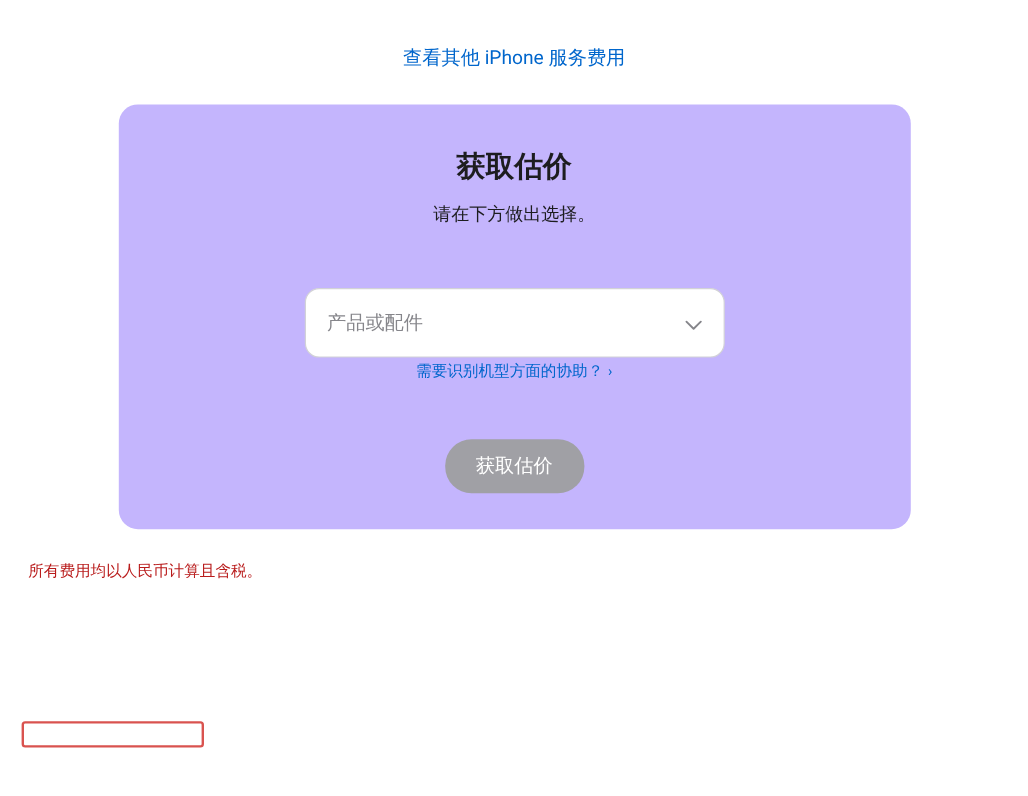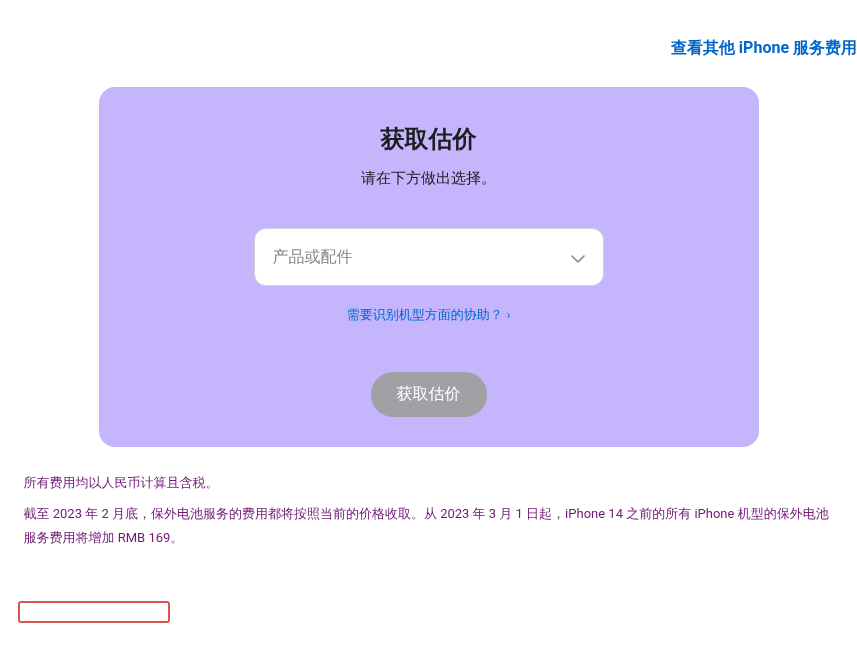--- a/index.html
+++ b/index.html
@@ -8,24 +8,23 @@
       box-sizing: border-box;
     }
     body {
       font-family: -apple-system, BlinkMacSystemFont, "Segoe UI", Roboto, Helvetica, Arial, sans-serif;
       background: #fff;
       width: 857px;
       height: 663px;
       overflow: hidden;
     }
     .top-link {
-      text-align: right;
+      text-align: center;
       padding-top: 38px;
       padding-bottom: 28px;
-      font-weight: bold;
     }
     .top-link a {
       color: #0066cc;
       text-decoration: none;
       font-size: 16px;
     }
     .card {
       width: 660px;
       margin: 0 auto;
       background: #c4b5fd;
@@ -35,21 +34,21 @@
     }
     .card-title {
       font-size: 24px;
       font-weight: 600;
       color: #1d1d1f;
       margin-bottom: 14px;
     }
     .card-subtitle {
       font-size: 15px;
       color: #1d1d1f;
-      margin-bottom: 40px;
+      margin-bottom: 52px;
     }
     .select-group {
       display: flex;
       flex-direction: column;
       align-items: center;
       gap: 20px;
       justify-content: space-between;
     }
     .select-box {
       width: 350px;
@@ -66,21 +65,20 @@
     .select-placeholder {
       color: #86868b;
       font-size: 16px;
       text-align: left;
     }
     .chevron {
       color: #86868b;
       flex-shrink: 0;
     }
     .help-link {
-      margin-top: 18px;
     }
     .help-link a {
       color: #0066cc;
       text-decoration: none;
       font-size: 13px;
       display: inline-flex;
       align-items: center;
       gap: 4px;
     }
     .help-link .chev-right {
@@ -95,21 +93,21 @@
       border: none;
       border-radius: 22px;
       padding: 12px 26px;
       font-size: 16px;
       cursor: not-allowed;
     }
     .disclaimer {
       width: 830px;
       margin: 24px auto 0;
       padding: 0 10px;
-      color: #701a75;
+      color: #b91c1c;
       font-size: 13px;
       line-height: 1.9;
       text-align: left;
     }
     .disclaimer p {
       margin-bottom: 6px;
     }
     .notice-highlight {
       position: relative;
       display: inline;
@@ -155,18 +153,15 @@
     </a>
   </div>
 
   <div class="submit-wrap">
     <button class="submit-btn">获取估价</button>
   </div>
 </div>
 
 <div class="disclaimer">
   <p>所有费用均以人民币计算且含税。</p>
-  <p>
-    <span>截至 2023 年 2 月底，保外电池服务的费用都将按照当前的价格收取。从 2023 年 3 月 1 日起，iPhone 14 之前的所有 iPhone 机型的保外电池服务</span><span class="notice-highlight">费用将增加 RMB 169。</span>
-  </p>
 </div>
 
 <div class="notice-box"></div>
 
 </body></html>

